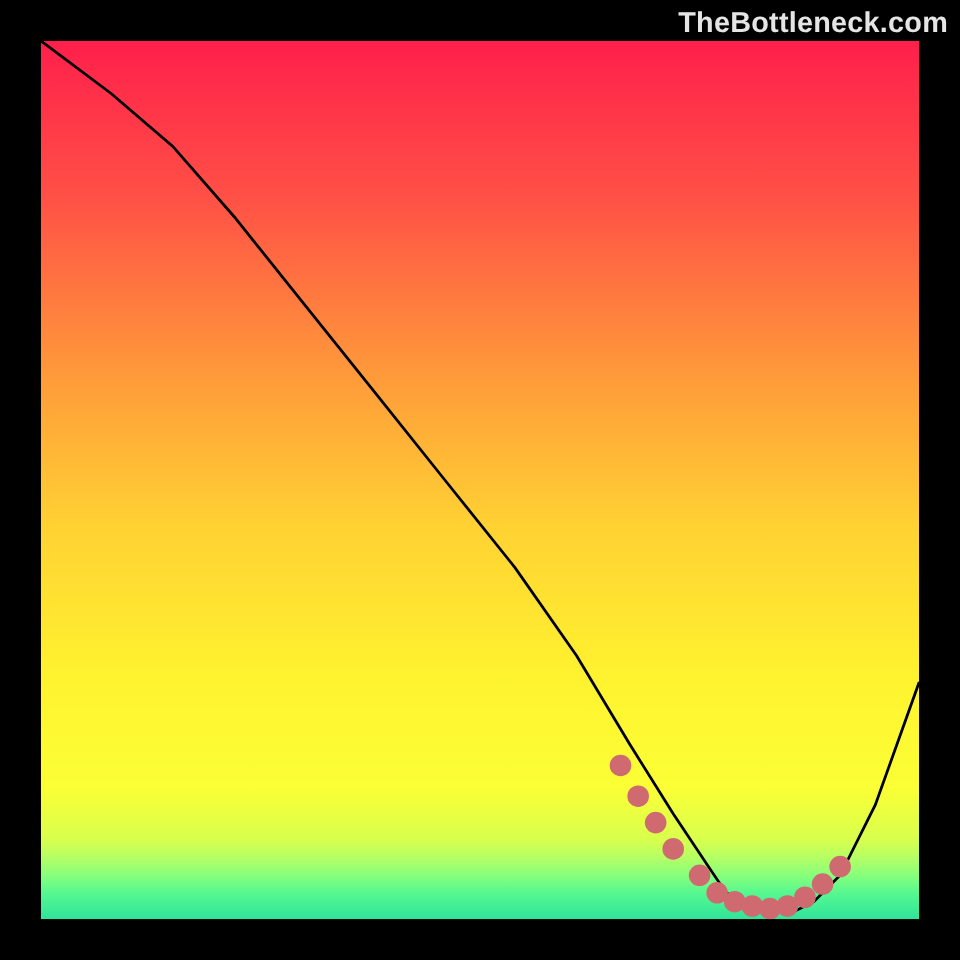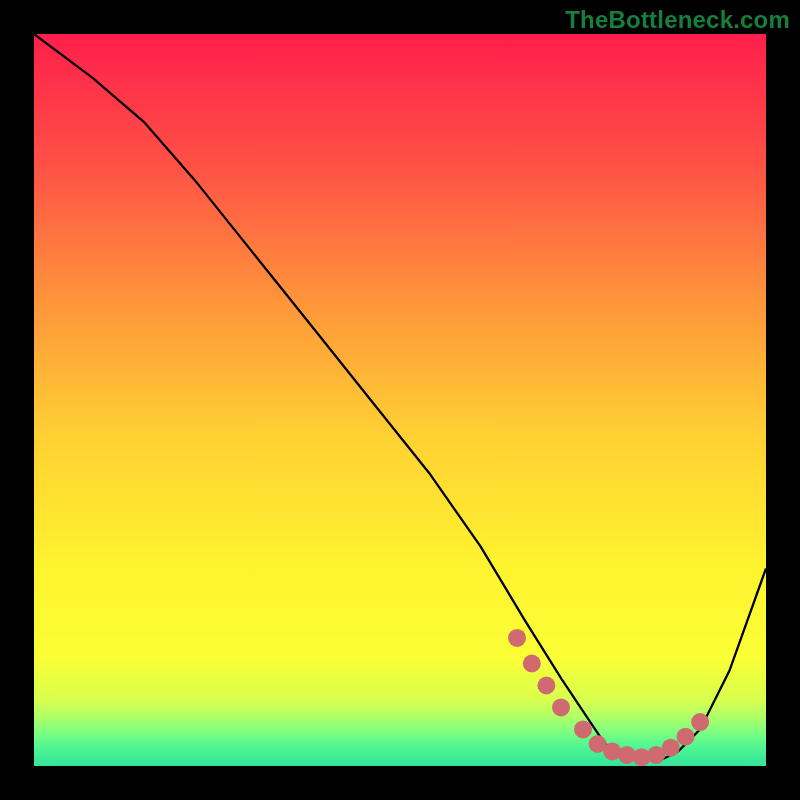--- a/index.html
+++ b/index.html
@@ -16,21 +16,21 @@
     width: 800px;
     height: 800px;
     background: #000;
   }
   .watermark {
     position: absolute;
     top: 6px;
     right: 10px;
     font-size: 24px;
     font-weight: 600;
-    color: #15803d;
+    color: #e5e5e5;
     letter-spacing: 0.2px;
     z-index: 50;
   }
   .plot-area {
     position: absolute;
     left: 34px;
     top: 34px;
     width: 732px;
     height: 732px;
   }

